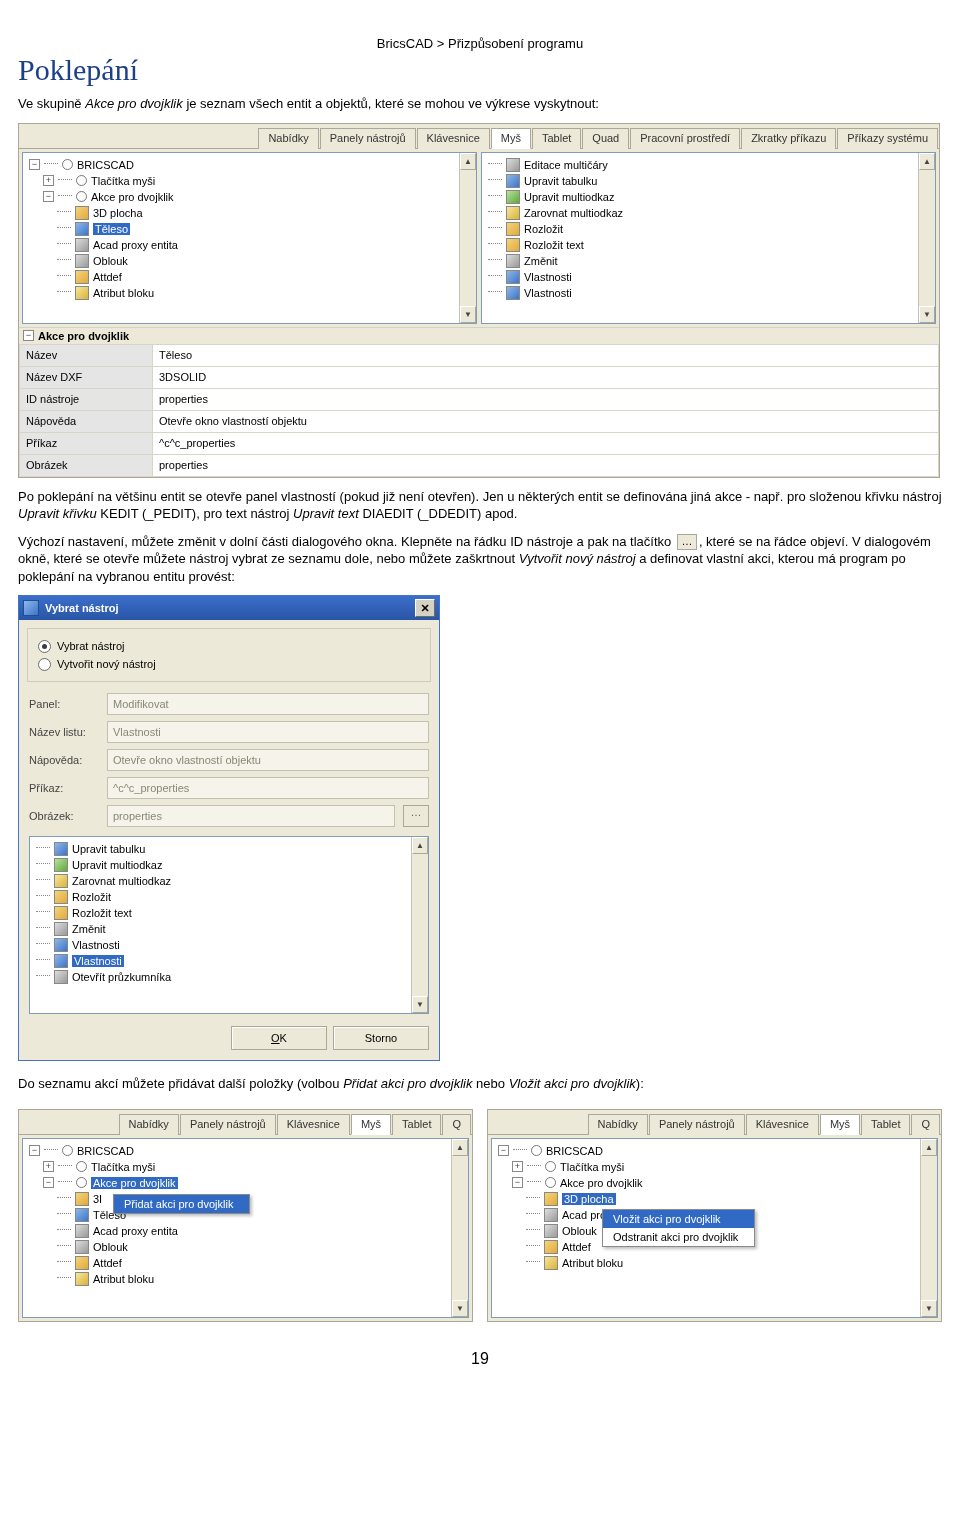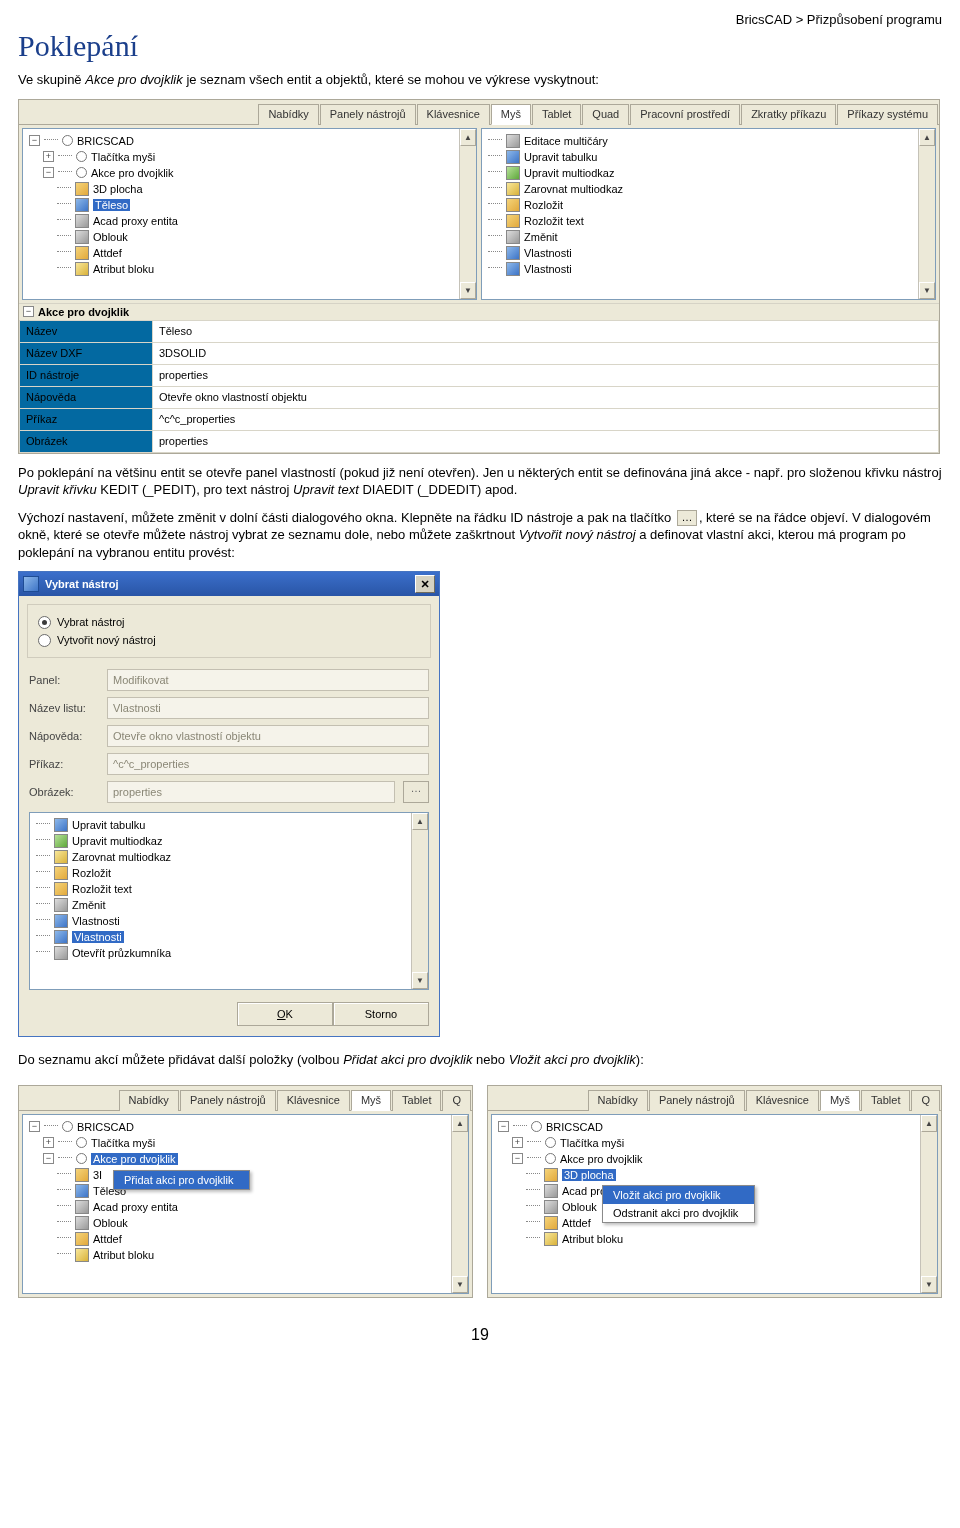--- a/index.html
+++ b/index.html
@@ -6,24 +6,25 @@
     font-family: Verdana, Arial, sans-serif;
     font-size: 13px;
     color: #000;
     margin: 0;
     padding: 12px 18px 18px 18px;
     background: #fff;
     width: 960px;
     box-sizing: border-box;
   }
   .breadcrumb {
-    text-align: right;
+    text-align: center;
     color: #000;
     font-size: 13px;
     margin-bottom: 2px;
+    margin-top: 24px;
   }
   h1 {
     font-size: 30px;
     font-weight: normal;
     color: #1b3f8b;
     margin: 0 0 8px 0;
     font-family: Liberation Serif, serif;
   }
   .body-text {
     font-size: 13px;
@@ -159,21 +160,21 @@
     background: #fff;
     border: 1px solid #aca899;
   }
   table.propgrid td {
     border: 1px solid #d8d5c8;
     padding: 2px 6px;
     height: 17px;
   }
   table.propgrid td.k {
     width: 120px;
-    background: #0369a1;
+    background: #e5e5e5;
     color: #000;
   }
   
   .dialog {
     width: 420px;
     border: 1px solid #4674c1;
     background: #ece9d8;
     font-family: Tahoma, Arial, sans-serif;
     font-size: 11px;
     margin: 6px 0 14px 0;
@@ -239,21 +240,21 @@
   }
   .dlg-list {
     margin: 6px 10px;
     border: 1px solid #7f9db9;
     background: #fff;
     height: 176px;
     position: relative;
     overflow: hidden;
   }
   .dlg-buttons {
-    display: flex; justify-content: flex-end; gap: 0;
+    display: flex; justify-content: flex-end; gap: 6px;
     padding: 6px 10px 10px 10px;
   }
   .btn {
     min-width: 74px;
     height: 22px;
     border: 1px solid #aca899;
     background: #ece9d8;
     display: flex; align-items: center; justify-content: center;
     padding: 0 10px;
     box-shadow: inset 1px 1px 0 #fff;

